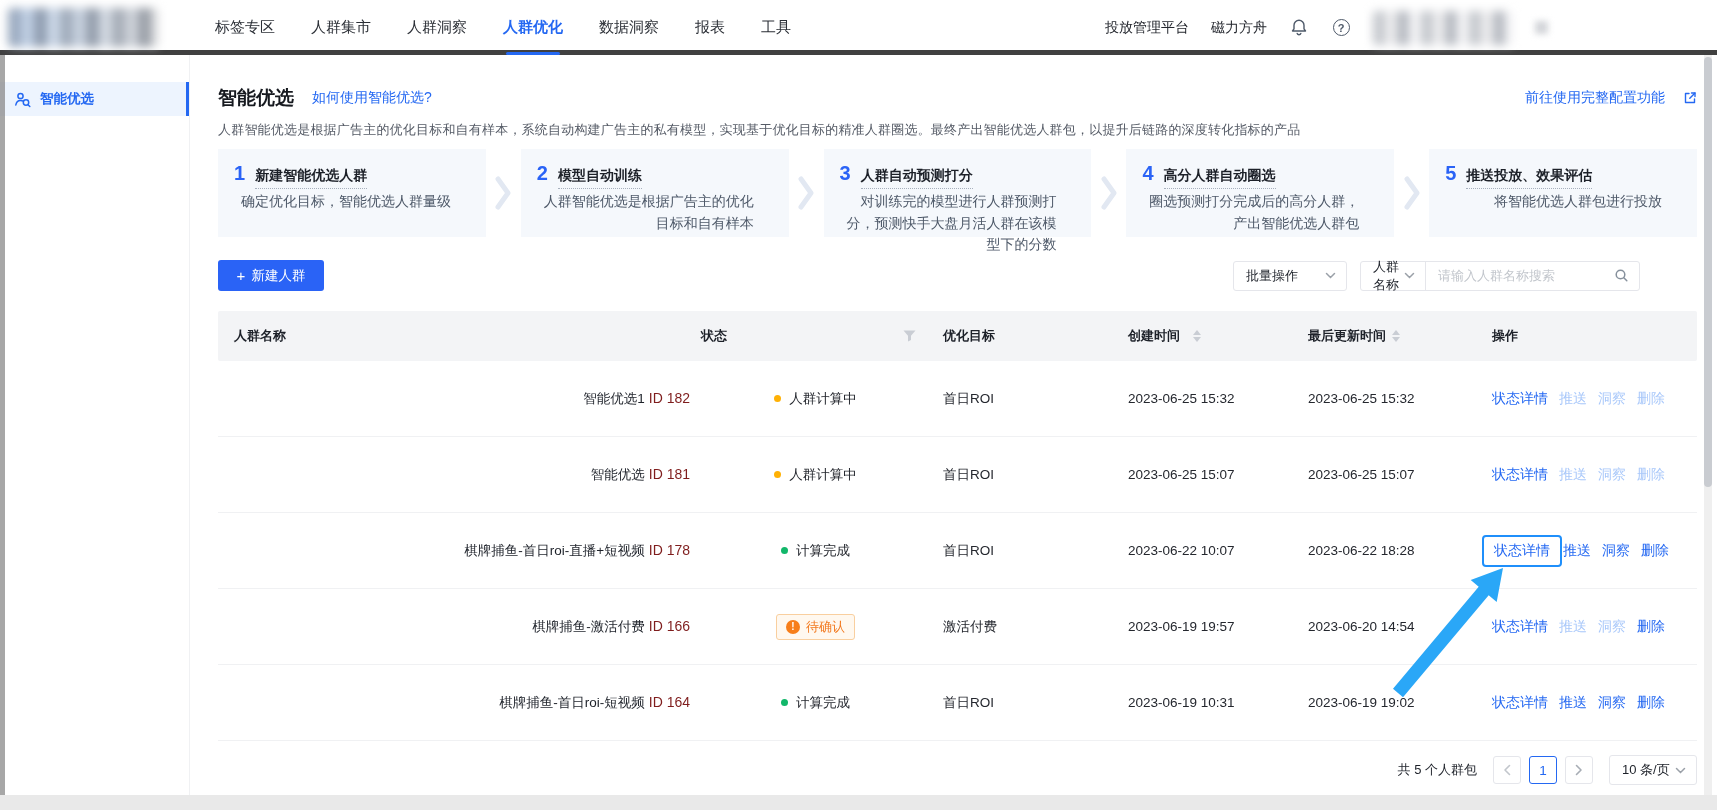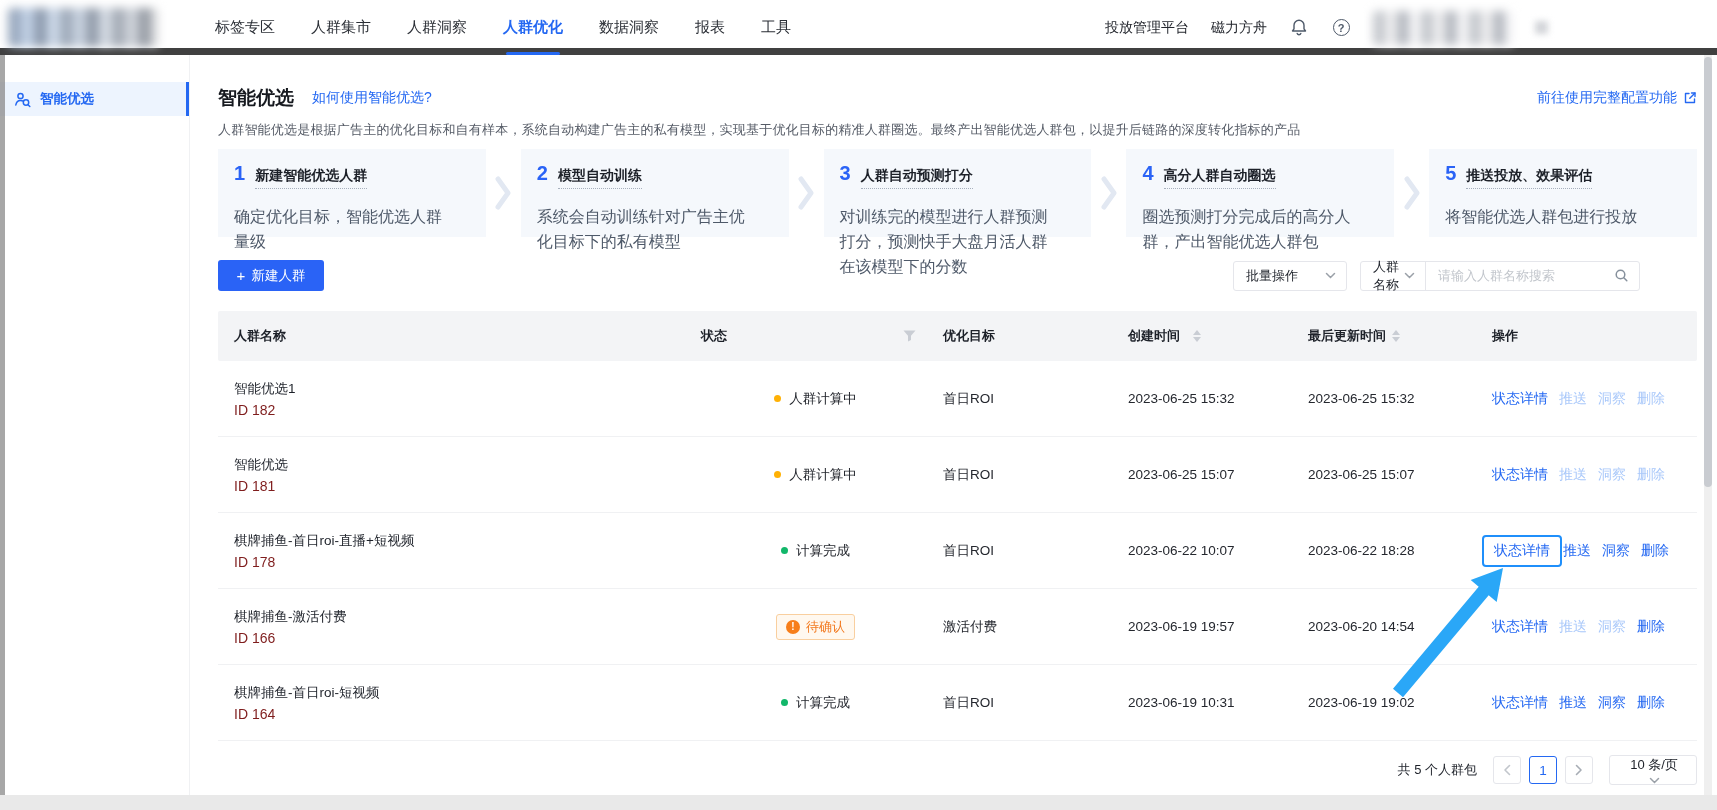--- a/index.html
+++ b/index.html
@@ -1,20 +1,20 @@
 <!DOCTYPE html>
 <html><head>
 <meta charset="utf-8">
 <style>
   * { box-sizing: border-box; margin: 0; padding: 0; }
   body { background:#e9e9e9; font-family:"Liberation Sans","DejaVu Sans",sans-serif; }
   .page { position:relative; width:1717px; height:810px; background:#fff; overflow:hidden; }
 
   
-  .topnav { position:absolute; left:0; top:0; width:1717px; height:55px; background:#fff; border-bottom:7px solid #404040; z-index:5; }
+  .topnav { position:absolute; left:0; top:0; width:1717px; height:55px; background:#fff; border-bottom:5px solid #404040; z-index:5; }
   .logo-blur { position:absolute; left:8px; top:8px; width:150px; height:39px; border-radius:4px;
     background:
       repeating-linear-gradient(90deg,#bfc3c9 0 13px,#e8eaee 13px 26px,#aeb3bb 26px 39px,#f2f3f5 39px 52px),
       linear-gradient(90deg,#cfe0f5,#e5e5e5);
     background-blend-mode:multiply; filter:blur(5px); }
   .nav-tabs { position:absolute; left:215px; top:0; height:55px; display:flex; gap:36px; }
   .tab { position:relative; height:55px; display:flex; align-items:center; font-size:15px; color:#2b2f36; cursor:pointer; white-space:nowrap; }
   .tab.active { color:#2468f2; font-weight:600; }
   .tab.active::after { content:""; position:absolute; left:50%; transform:translateX(-50%); bottom:0; width:54px; height:3px; background:#2468f2; border-radius:2px; }
   .nav-right { position:absolute; left:1105px; top:0; height:55px; display:flex; align-items:center; gap:22px; }
@@ -35,29 +35,29 @@
 
   
   .scrollbar { position:absolute; right:5px; top:55px; width:8px; height:740px; background:#efefef; z-index:7; }
   .scroll-thumb { position:absolute; top:2px; left:0; width:8px; height:430px; background:#c9ccd1; border-radius:4px; }
 
   
   .main { position:absolute; left:191px; top:55px; width:1526px; height:740px; padding:0 20px 0 27px; background:#fff; }
   .title-row { margin-top:30px; display:flex; align-items:center; }
   .page-title { font-size:19px; font-weight:700; color:#16191f; }
   .help-link { margin-left:18px; font-size:14px; color:#2468f2; cursor:pointer; }
-  .config-link { margin-left:auto; display:flex; align-items:center; gap:6px; font-size:14px; color:#2468f2; cursor:pointer; }
+  .config-link { margin-left:auto; display:flex; align-items:center; gap:18px; font-size:14px; color:#2468f2; cursor:pointer; }
   .description { margin-top:10px; font-size:13px; color:#555b66; letter-spacing:.2px; }
 
   .steps-row { margin-top:10px; display:flex; align-items:stretch; gap:0; height:88px; }
   .step-card { flex:1; background:#f5f8fc; padding:13px 16px 12px 16px; }
   .step-head { display:flex; align-items:baseline; gap:10px; }
   .step-num { font-size:20px; font-weight:700; color:#2a63f6; }
   .step-title { font-size:14px; font-weight:700; color:#1d2129; border-bottom:1px dotted #a7b0bd; padding-bottom:3px; }
-  .step-desc { margin-top:16px; font-size:16px; line-height:1.55; color:#4e5969; max-width:92%; }
+  .step-desc { margin-top:2px; font-size:14px; line-height:1.55; color:#4e5969; max-width:92%;text-align:right; }
   .step-sep { width:35px; display:flex; align-items:center; justify-content:center; }
 
   .toolbar { margin-top:23px; display:flex; align-items:center; height:31px; }
   .create-btn { width:106px; height:31px; background:#2a63f6; color:#fff; border:none; border-radius:3px; font-size:13.5px; display:flex; align-items:center; justify-content:center; gap:6px; cursor:pointer; font-family:inherit; }
   .create-btn .plus { font-size:15px; line-height:1; }
   .select-box { height:30px; border:1px solid #e5e6eb; border-radius:3px; background:#fff; display:flex; align-items:center; padding:0 10px 0 12px; font-size:13px; color:#1d2129; cursor:pointer; }
   .batch-select { margin-left:auto; width:114px; justify-content:space-between; }
   .search-group { margin-left:13px; margin-right:57px; width:280px; height:30px; border:1px solid #e5e6eb; border-radius:3px; display:flex; align-items:center; }
   .search-field { width:100px; height:100%; display:flex; align-items:center; justify-content:space-between; padding:0 10px 0 12px; font-size:13px; color:#1d2129; cursor:pointer; border-right:1px solid #e5e6eb; }
   .search-input-wrap { flex:1; height:100%; display:flex; align-items:center; padding:0 10px 0 12px; }
@@ -74,40 +74,40 @@
   .col-created { width:180px; padding-left:13px;gap:7px; }
   .col-updated { width:180px; padding-left:13px; }
   .col-actions { flex:1; padding-left:17px; }
   .sort { display:inline-flex; flex-direction:column; gap:2px; margin-left:6px; }
   .sort i { width:0; height:0; border-left:4px solid transparent; border-right:4px solid transparent; }
   .sort .up { border-bottom:5px solid #c9cdd4; }
   .sort .down { border-top:5px solid #c9cdd4; }
   .funnel { margin-left:auto; margin-right:14px; display:flex; }
 
   .trow { display:flex; align-items:center; height:76px; border-bottom:1px solid #f0f1f3; }
-  .trow .col-name { display:flex; flex-direction:column; justify-content:flex-end; gap:4px; }
+  .trow .col-name { display:flex; justify-content:flex-end; gap:4px; }
   .nm { font-size:13.5px; color:#1d2129; }
   .id { font-size:14px; color:#7f1d1d; }
   .dot { width:7px; height:7px; border-radius:50%; display:inline-block; margin-right:8px; flex:none; }
   .st-text { font-size:13.5px; color:#24272e; }
   .badge { display:inline-flex; align-items:center; gap:6px; border:1px solid #f9cf9f; background:#fff8ef; border-radius:3px; padding:3px 9px; font-size:13px; color:#f2791f; }
   .badge-ic { width:14px; height:14px; border-radius:50%; background:#f77e1a; color:#fff; font-size:10px; font-weight:700; display:flex; align-items:center; justify-content:center; }
   .col-goal.cell, .col-created.cell, .col-updated.cell { font-size:13.5px; color:#24272e; }
   .trow .col-actions { display:flex; align-items:center; gap:11px; }
   .act { font-size:14px; font-weight:500; color:#2468f2; cursor:pointer; white-space:nowrap; text-decoration:none; }
   .act.disabled { color:#a9c8fa; }
   .action-highlight { border:2px solid #1f8ffb; border-radius:4px; padding:5px 10px; margin:-7px -10px; }
 
   
   .tfooter { margin-top:14px; display:flex; align-items:center; justify-content:flex-end; gap:8px; height:30px; }
   .total-text { font-size:13px; color:#1d2129; margin-right:8px; }
   .pg-btn { width:28px; height:28px; border:1px solid #e5e6eb; border-radius:3px; background:#fff; display:flex; align-items:center; justify-content:center; cursor:pointer; }
   .pg-btn.disabled { cursor:default; }
   .pg-num { width:28px; height:28px; border:1px solid #2468f2; border-radius:3px; color:#2468f2; font-size:13.5px; display:flex; align-items:center; justify-content:center; background:#fff; cursor:pointer; }
-  .pgsize { margin-left:8px; width:88px; justify-content:space-between;flex-direction:column; }
+  .pgsize { margin-left:8px; width:88px; justify-content:space-between; }
 
   .bottom-strip { position:absolute; left:0; top:795px; width:1717px; height:15px; background:#e9e9e9; }
   .annot-arrow { position:absolute; left:1378px; top:553px; z-index:9; pointer-events:none; }
 </style>
 </head>
 <body>
 
 <div class="page">
 
   <header class="topnav">
@@ -183,21 +183,21 @@
         <div class="step-sep">
           <svg width="16" height="38" viewBox="0 0 16 38">
             <polyline points="3,5 13,19 3,33" fill="none" stroke="#e2e8f2" stroke-width="5" stroke-linecap="round" stroke-linejoin="round"></polyline>
           </svg>
         </div>
         <div class="step-card">
           <div class="step-head">
             <span class="step-num">2</span>
             <span class="step-title">模型自动训练</span>
           </div>
-          <div class="step-desc">系统会自动训练针对广告主优化目标下的私有模型</div>
+          <div class="step-desc">人群智能优选是根据广告主的优化目标和自有样本</div>
         </div>
         <div class="step-sep">
           <svg width="16" height="38" viewBox="0 0 16 38">
             <polyline points="3,5 13,19 3,33" fill="none" stroke="#e2e8f2" stroke-width="5" stroke-linecap="round" stroke-linejoin="round"></polyline>
           </svg>
         </div>
         <div class="step-card">
           <div class="step-head">
             <span class="step-num">3</span>
             <span class="step-title">人群自动预测打分</span>

